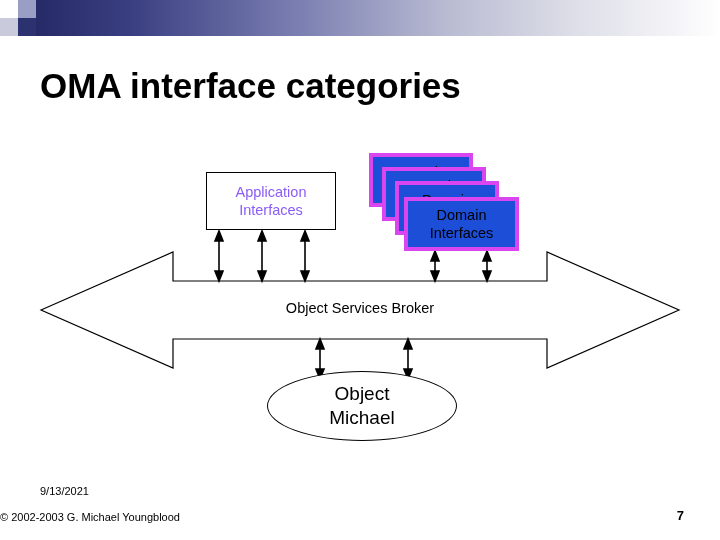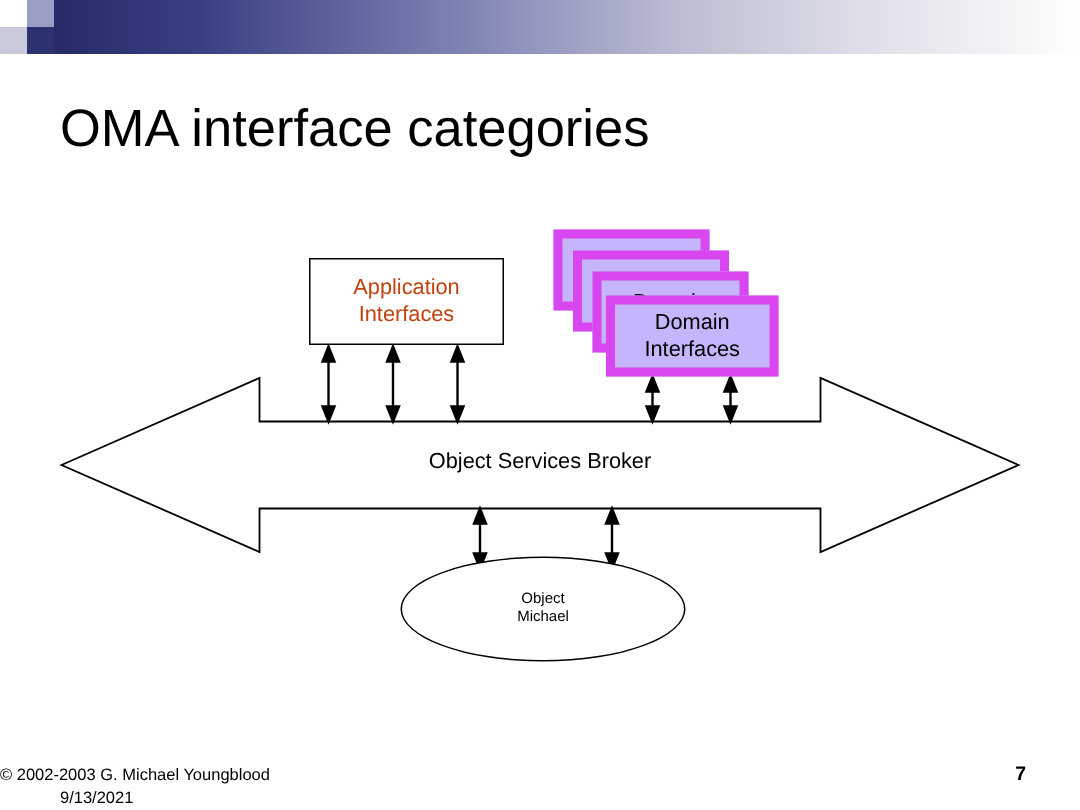--- a/index.html
+++ b/index.html
@@ -52,21 +52,21 @@
     background: #2c3170;
   }
 
   
   #page-title {
     position: absolute;
     left: 40px;
     top: 66px;
     font-size: 35px;
     color: #000000;
-    font-weight: normal;
+    font-weight: bold;
     letter-spacing: 0px;
     white-space: nowrap;
   }
 
   
   #diagram {
     position: absolute;
     left: 0; top: 0;
     width: 720px; height: 540px;
   }
@@ -79,34 +79,34 @@
     position: absolute;
     border: 1px solid #000000;
     background: #ffffff;
     box-sizing: border-box;
     display: flex;
     align-items: center;
     justify-content: center;
     text-align: center;
     font-size: 14.5px;
     line-height: 1.25;
-    color: #c2410c;
+    color: #8b5cf6;
   }
 
   #app-box {
     left: 206px;
     top: 172px;
     width: 130px;
     height: 58px;
   }
 
   .stack-box {
     position: absolute;
-    border: 6px solid #d946ef;
-    background: #c4b5fd;
+    border: 4px solid #d946ef;
+    background: #1d4ed8;
     box-sizing: border-box;
     text-align: center;
     font-size: 14.5px;
     line-height: 1.25;
     color: #000000;
     padding-top: 6px;
   }
   #dom-box-1 { left: 369px; top: 153px; width: 104px; height: 54px; }
   #dom-box-2 { left: 382px; top: 167px; width: 104px; height: 54px; }
   #dom-box-3 { left: 395px; top: 181px; width: 104px; height: 54px; }
@@ -133,30 +133,30 @@
     width: 190px;
     height: 70px;
     border: 1px solid #000000;
     border-radius: 50%;
     background: #ffffff;
     box-sizing: border-box;
     display: flex;
     align-items: center;
     justify-content: center;
     text-align: center;
-    font-size: 10px;
+    font-size: 19px;
     line-height: 1.25;
     color: #000000;
   }
 
   
   #footer-date {
     position: absolute;
     left: 40px;
-    top: 526px;
+    top: 485px;
     font-size: 11px;
     color: #000000;
   }
   #footer-copyright {
     position: absolute;
     left: 0;
     top: 511px;
     width: 720px;
     text-align: left;
     font-size: 11px;

